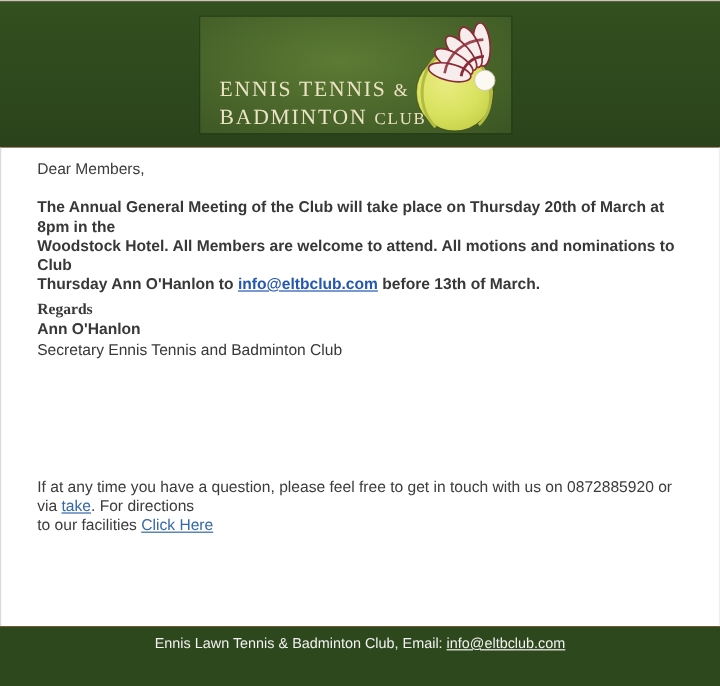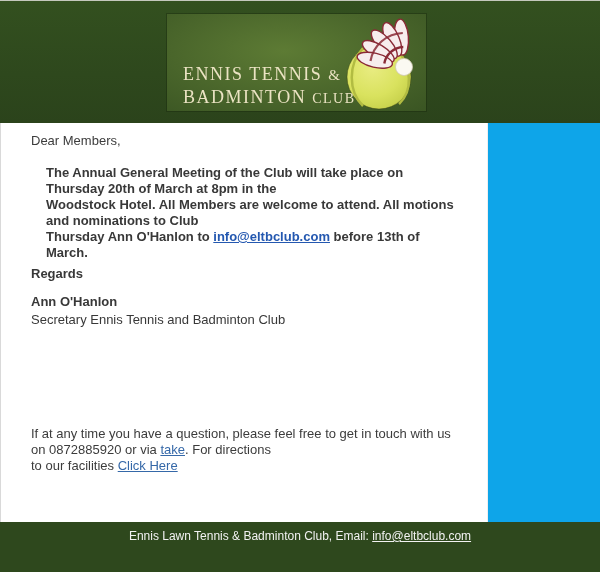--- a/index.html
+++ b/index.html
@@ -1,45 +1,45 @@
 <!DOCTYPE html>
 <html><head>
 <meta charset="utf-8">
 <style>
   * { margin:0; padding:0; box-sizing:border-box; }
   html,body { background:#ffffff; }
   .page {
     position:relative; width:600px; height:572px; overflow:hidden;
-    font-family:"Liberation Sans", sans-serif; background:#0ea5e9;
+    font-family:"Liberation Sans", sans-serif; background:#b91c1c;
   }
   
   .header-band {
     position:absolute; left:0; top:0; width:600px; height:123px;
     background:linear-gradient(180deg,#33501f 0%, #2e481d 60%, #2b431b 100%);
     border-top:1px solid #c4c8bd;
   }
   .logo-box {
     position:absolute; left:167px; top:13px; width:259px; height:97px;
     background:radial-gradient(ellipse at 45% 38%, #5d7b34 0%, #4a662b 55%, #3a5523 100%);
     box-shadow:0 0 0 1px rgba(20,35,10,.35);
     overflow:hidden;
   }
   .logo-box svg { display:block; }
   
   .body-area {
-    position:absolute; left:0; top:123px; width:488px; height:399px;
+    position:absolute; left:0; top:123px; width:600px; height:399px;
     background:#ffffff;
     border-left:1px solid #d9d9d9; border-right:1px solid #efefef;
     padding:10px 30px 0 30px;
     color:#3c3c3c; font-size:13px;
   }
   .body-area p { line-height:16px; }
   .p-greeting { margin-bottom:16px; }
-  .p-agm { font-weight:bold; color:#383838; line-height:21px; margin-bottom:5px;margin-left:15px; }
-  .p-regards { font-weight:bold; color:#383838; margin-bottom:12px; }
+  .p-agm { font-weight:bold; color:#383838; line-height:21px; margin-bottom:5px; }
+  .p-regards { font-weight:bold; color:#383838; margin-bottom:0;font-family:Liberation Serif, serif; }
   .p-name { font-weight:bold; color:#383838; margin-bottom:2px; }
   .p-title { font-weight:normal; color:#383838; margin-bottom:98px; }
   .p-unsub { margin-bottom:21px; }
   .p-contact { line-height:22px; }
   a.link { color:#3568a8; text-decoration:underline; cursor:pointer; }
   a.link-bold { color:#2458b0; font-weight:bold; text-decoration:underline; cursor:pointer; }
   
   .footer-band {
     position:absolute; left:0; top:522px; width:600px; height:52px;
     background:#2e481d; color:#f2f2f2; text-align:center;

